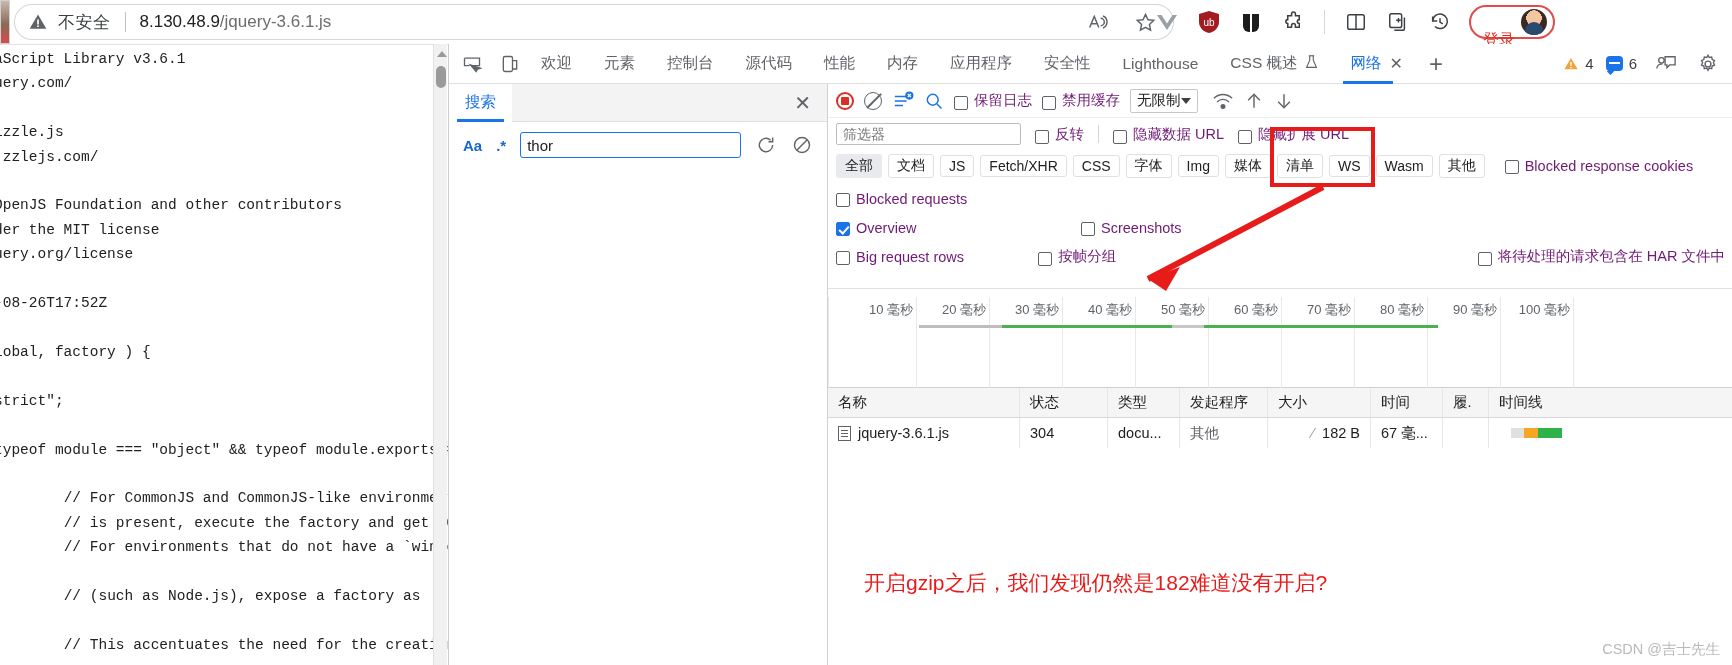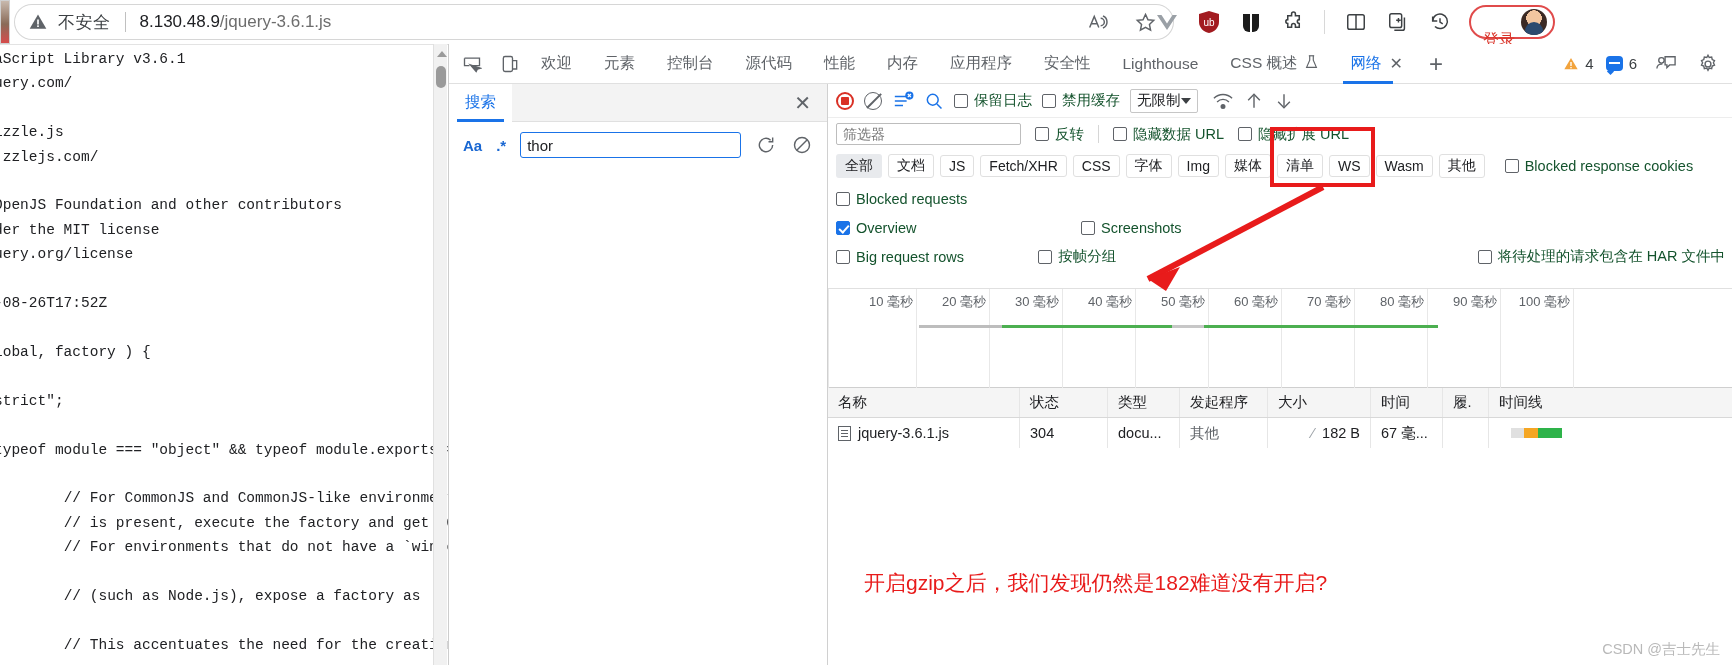--- a/index.html
+++ b/index.html
@@ -155,21 +155,21 @@
     background: #ffffff;
   }
   .net-toolbar {
     height: 34px; display: flex; align-items: center; gap: 10px;
     padding: 0 8px; border-bottom: 1px solid #ededed;
   }
   .rec-dot { width:18px;height:18px;border-radius:50%;border:2px solid #d93025;display:flex;align-items:center;justify-content:center;}
   .rec-dot i { width:8px;height:8px;background:#d93025;border-radius:1px;display:block;}
   .ban { width:18px;height:18px;border:1.8px solid #5f6368;border-radius:50%;position:relative;}
   .ban::after{content:"";position:absolute;left:-1px;top:7px;width:20px;height:1.8px;background:#5f6368;transform:rotate(-45deg);}
-  .cb { display:flex; align-items:center; gap:6px; font-size: 14.5px; color:#14532d; white-space:nowrap;}
+  .cb { display:flex; align-items:flex-end; gap:6px; font-size: 14.5px; color:#701a75; white-space:nowrap;}
   .cb .box { width:14px;height:14px;border:1.5px solid #5f6368;border-radius:2px;background:#fff;display:inline-block;}
   .cb .box.checked { background:#1a73e8;border-color:#1a73e8; position:relative;}
   .cb .box.checked::after{content:"";position:absolute;left:4px;top:1px;width:4px;height:8px;border:solid #fff;border-width:0 2px 2px 0;transform:rotate(42deg);}
   .throttle {
     display:flex;align-items:center;border:1px solid #c6c6c6;border-radius:2px;
     height:24px;padding:0 6px;font-size:14.5px;color:#202124;background:#fff;
   }
   .caret-dn { width:0;height:0;border-left:5px solid transparent;border-right:5px solid transparent;border-top:6px solid #3c4043;}
 
   .net-filterbar {
@@ -194,21 +194,21 @@
   .opt-line { display:flex; align-items:center; height: 29px; }
   .opt-line .cb:nth-child(1){ width: 245px; }
   .opt-line .cb:nth-child(2){ width: 290px; }
 
   
   .overview {
     position: absolute; left: 0; top: 204px; width: 905px; height: 100px;
     border-top: 1px solid #e0e0e0; border-bottom: 1px solid #cfcfcf;
     background:#fff;
   }
-  .ov-ticks { position:absolute; left:0; top:0; width:827px; height:26px; }
+  .ov-ticks { position:absolute; left:0; top:8px; width:827px; height:26px; }
   .ov-tick {
     position:absolute; top:0; height:100px; border-left: 1px solid #e8e8e8;
   }
   .ov-tick span {
     position:absolute; right: 4px; top: 4px; font-size: 13px; color:#5f6368; white-space:nowrap;
   }
   .ov-bar { position:absolute; height: 3px; top: 36px; }
 
   
   .req-table {

